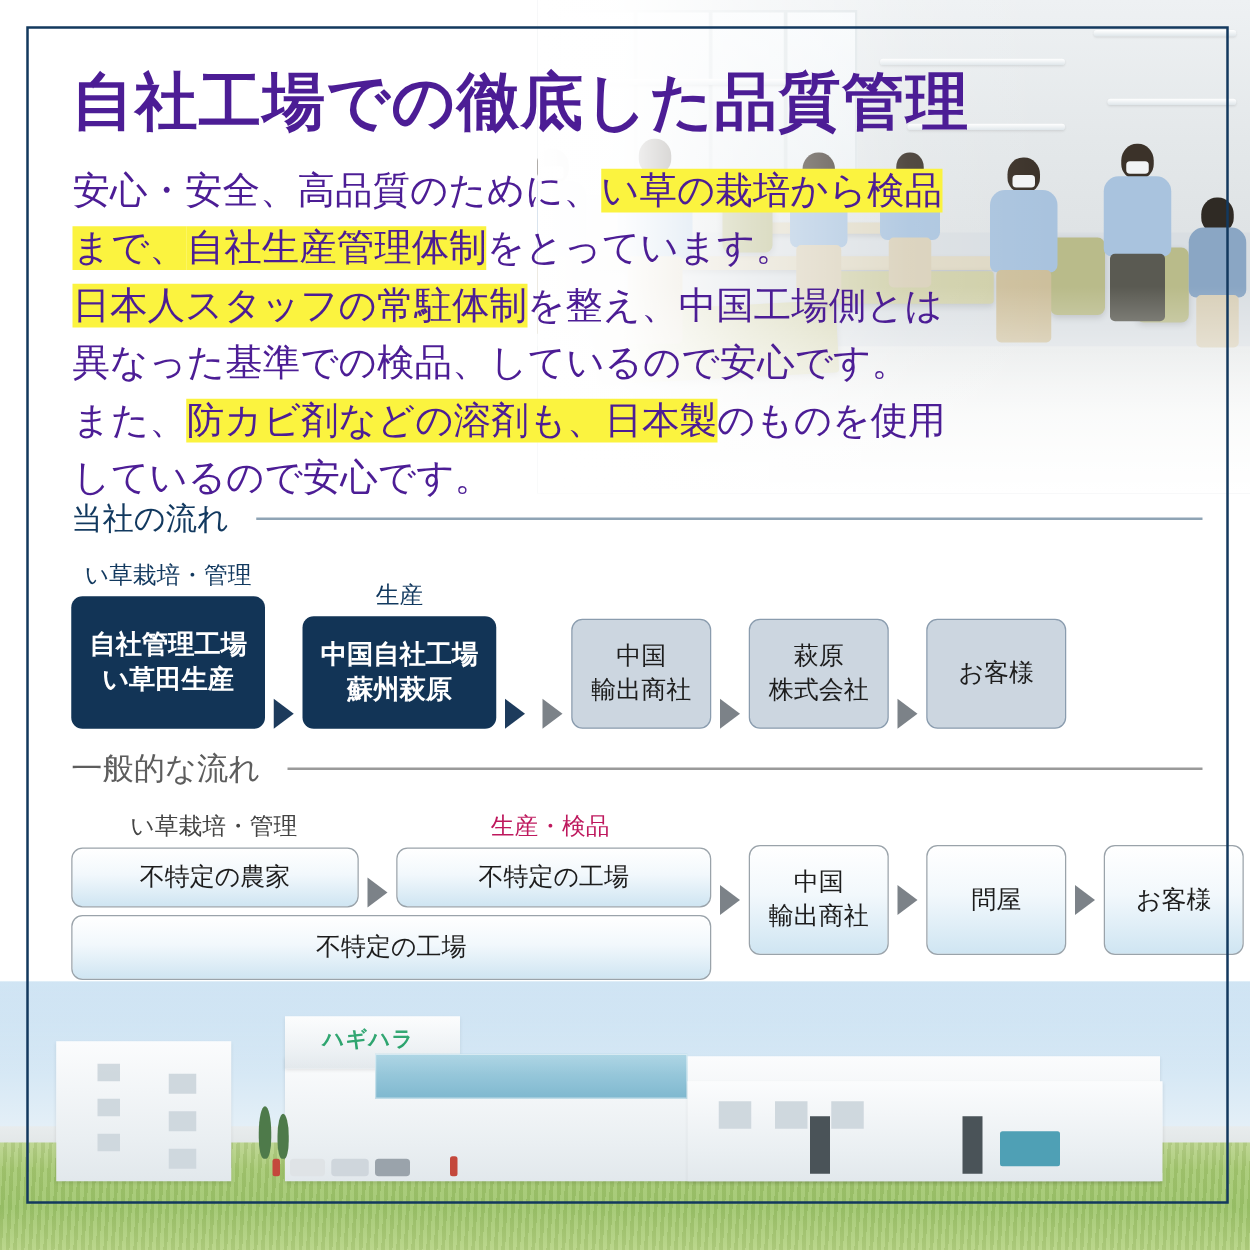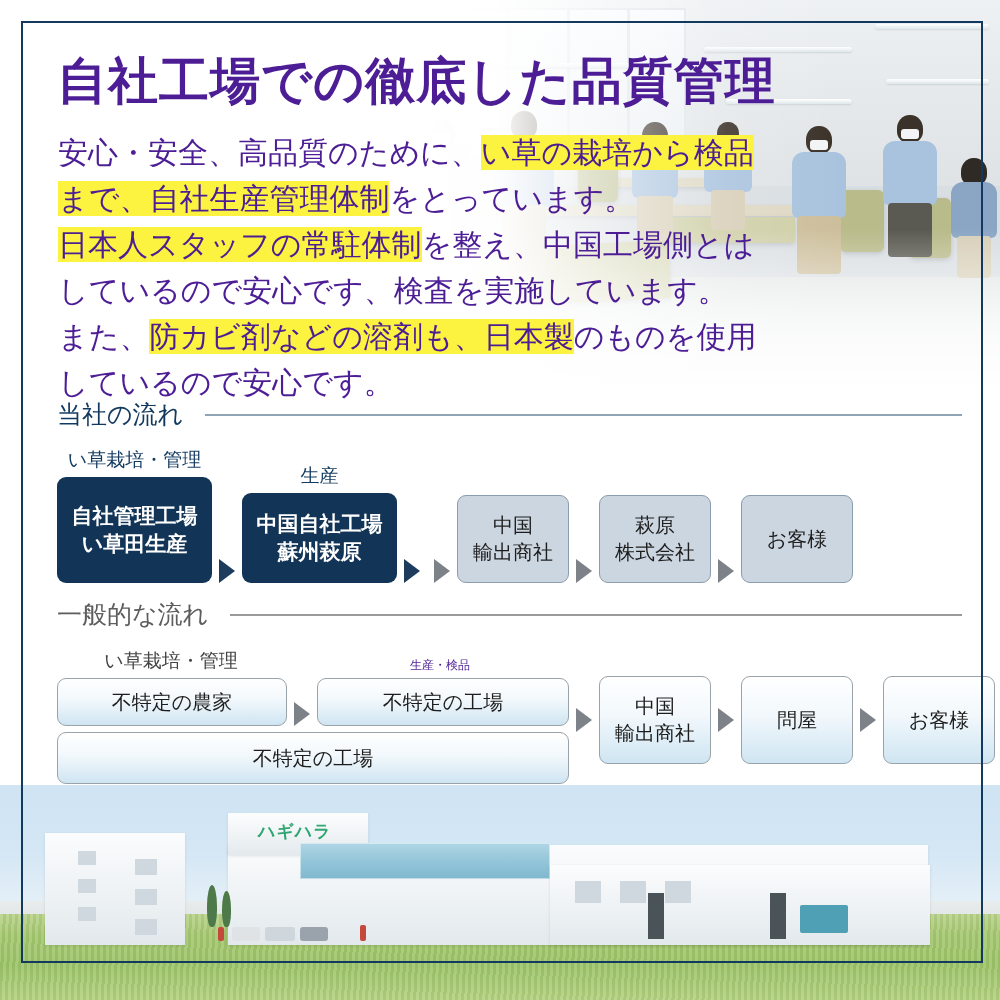--- a/index.html
+++ b/index.html
@@ -247,21 +247,21 @@
   <div class="frame"></div>
 
   <div class="content">
 
     <div class="title">自社工場での徹底した品質管理</div>
 
     <div class="body-text" id="bodyText">
         <div class="ln"><span>安心・安全、高品質のために、</span><span class="hl">い草の栽培から検品</span></div>
         <div class="ln"><span class="hl">まで、</span><span class="hl">自社生産管理体制</span><span>をとっています。</span></div>
         <div class="ln"><span class="hl">日本人スタッフの常駐体制</span><span>を整え、中国工場側とは</span></div>
-        <div class="ln"><span>しているので安心です、検査を実施しています。</span></div>
+        <div class="ln"><span>異なった基準での検品、しているので安心です。</span></div>
         <div class="ln"><span>また、</span><span class="hl">防カビ剤などの溶剤も、</span><span class="hl">日本製</span><span>のものを使用</span></div>
         <div class="ln"><span>しているので安心です。</span></div>
       </div>
 
     <div class="sec sec-our">
       <span class="label">当社の流れ</span>
       <span class="rule"></span>
     </div>
 
     <div class="flow flow-our" id="ourFlow">
@@ -305,21 +305,21 @@
     <div class="sec sec-gen">
       <span class="label">一般的な流れ</span>
       <span class="rule"></span>
     </div>
 
     <div class="flow flow-gen" id="genFlow">
         <div class="gen-left">
           <div class="gen-row" style="margin-bottom: 4px;">
             <div style="width: 228px; text-align: center; font-size: 19px; color: rgb(68, 68, 68); white-space: nowrap;">い草栽培・管理</div>
             <div style="width: 30px;"></div>
-            <div style="width: 250px; text-align: center; font-size: 12px; color: #4c1d95; white-space: nowrap;">生産・検品</div>
+            <div style="width: 250px; text-align: center; font-size: 19px; color: #be185d; white-space: nowrap;">生産・検品</div>
           </div>
           <div class="gen-row">
             <div class="box-light" style="width: 228px; height: 46px;">不特定の農家</div>
             <div class="arrow grey">
               <i></i>
             </div>
             <div class="box-light" style="width: 250px; height: 46px;">不特定の工場</div>
           </div>
           <div class="box-light" style="width: 510px; height: 50px; margin-top: 6px;">不特定の工場</div>
         </div>

